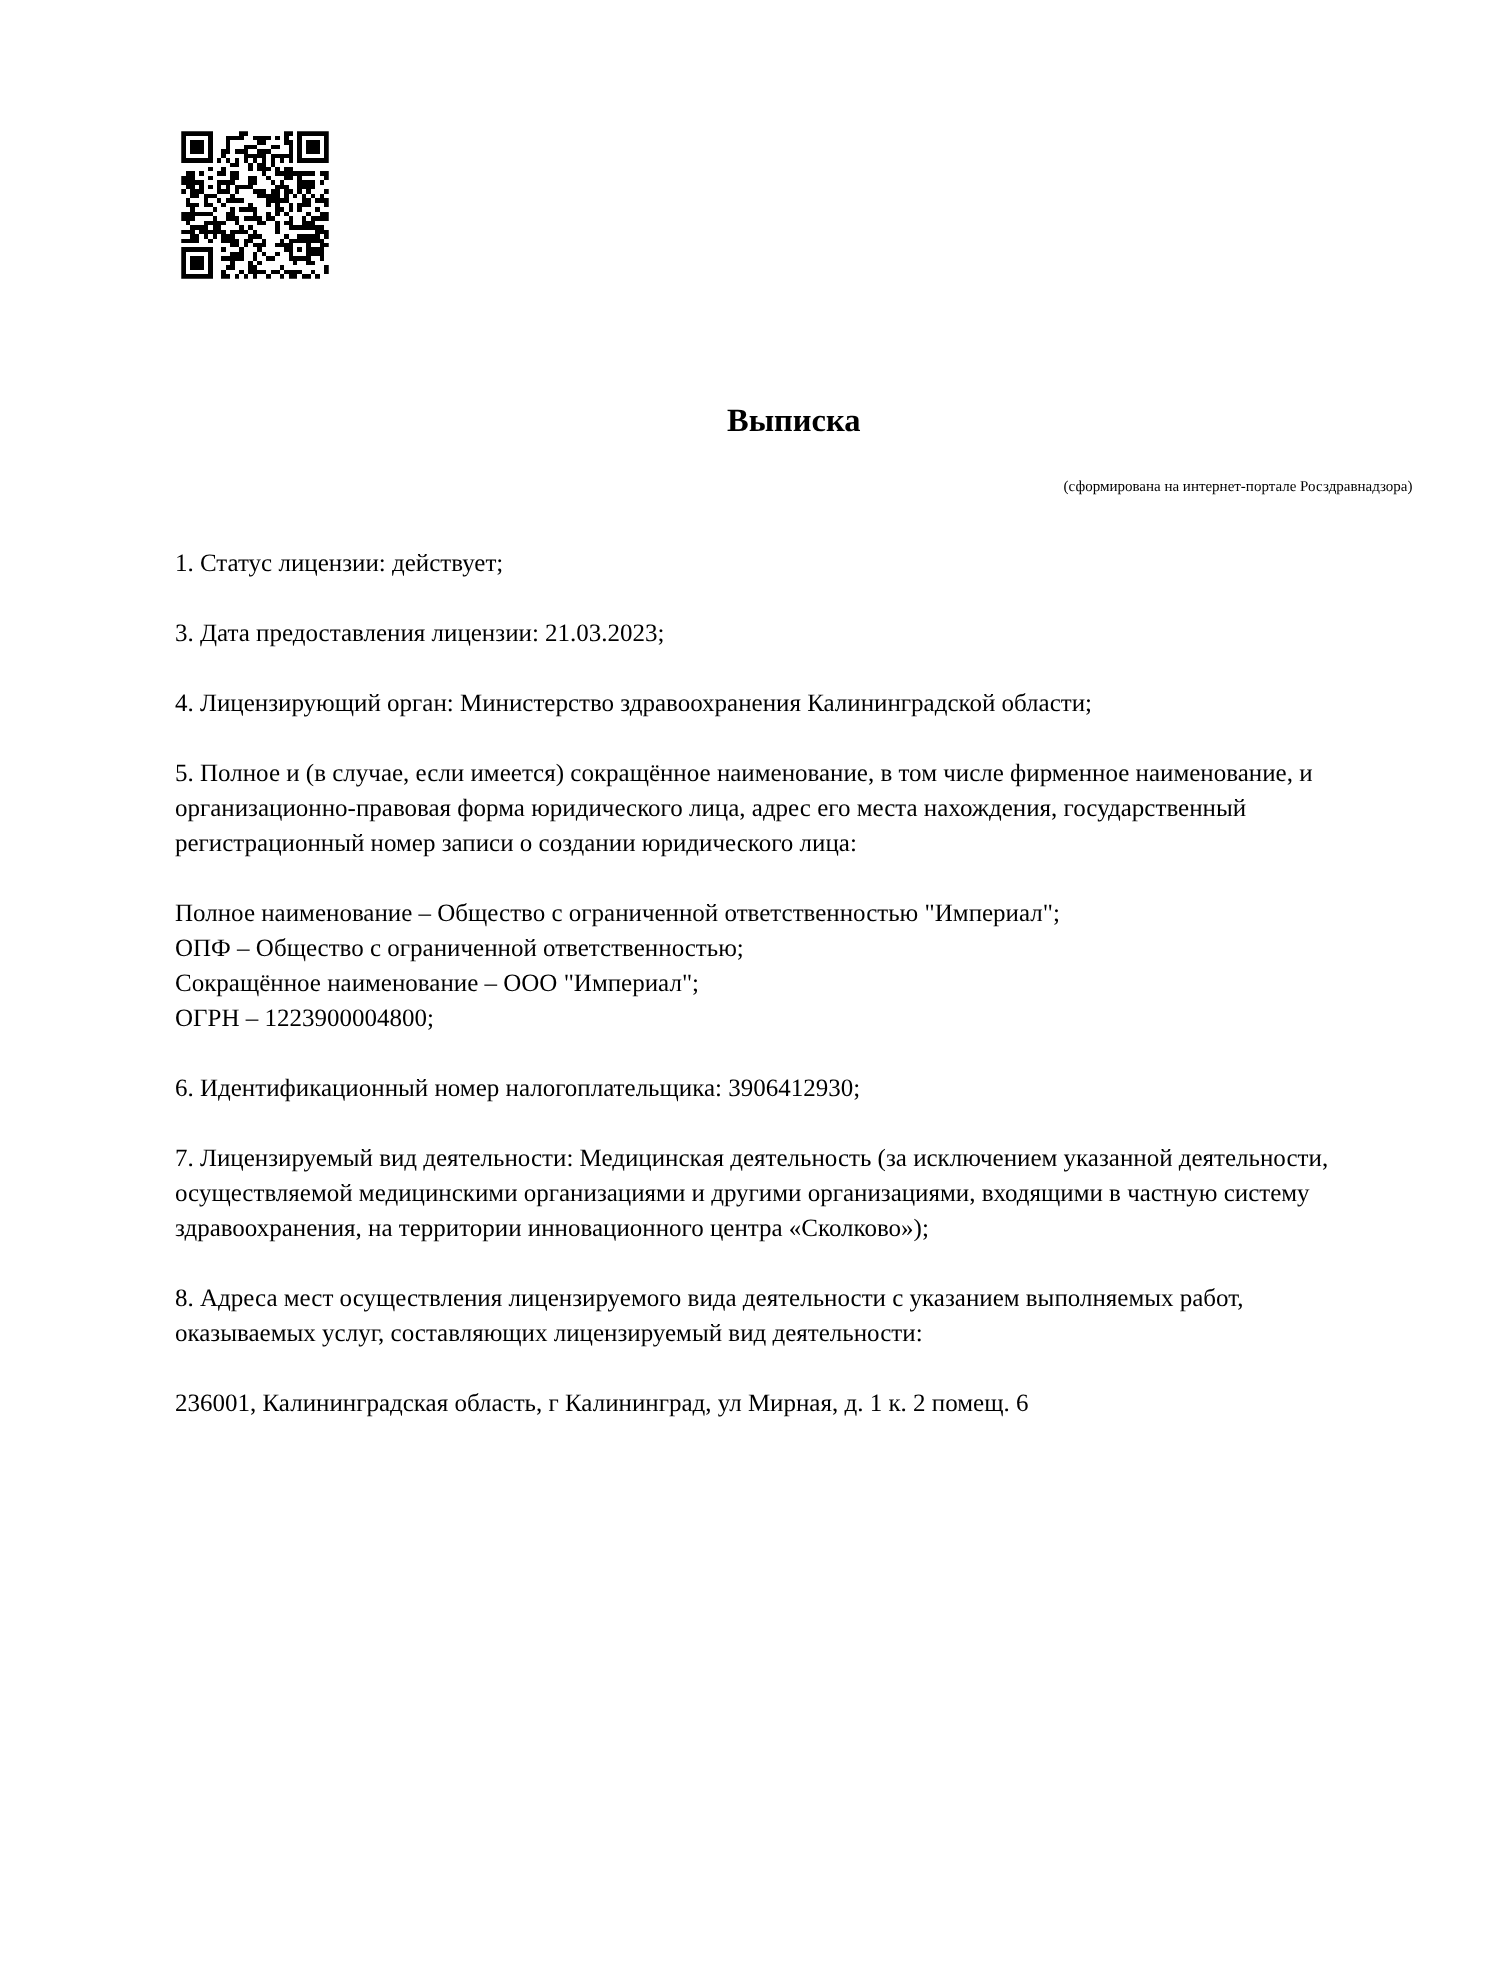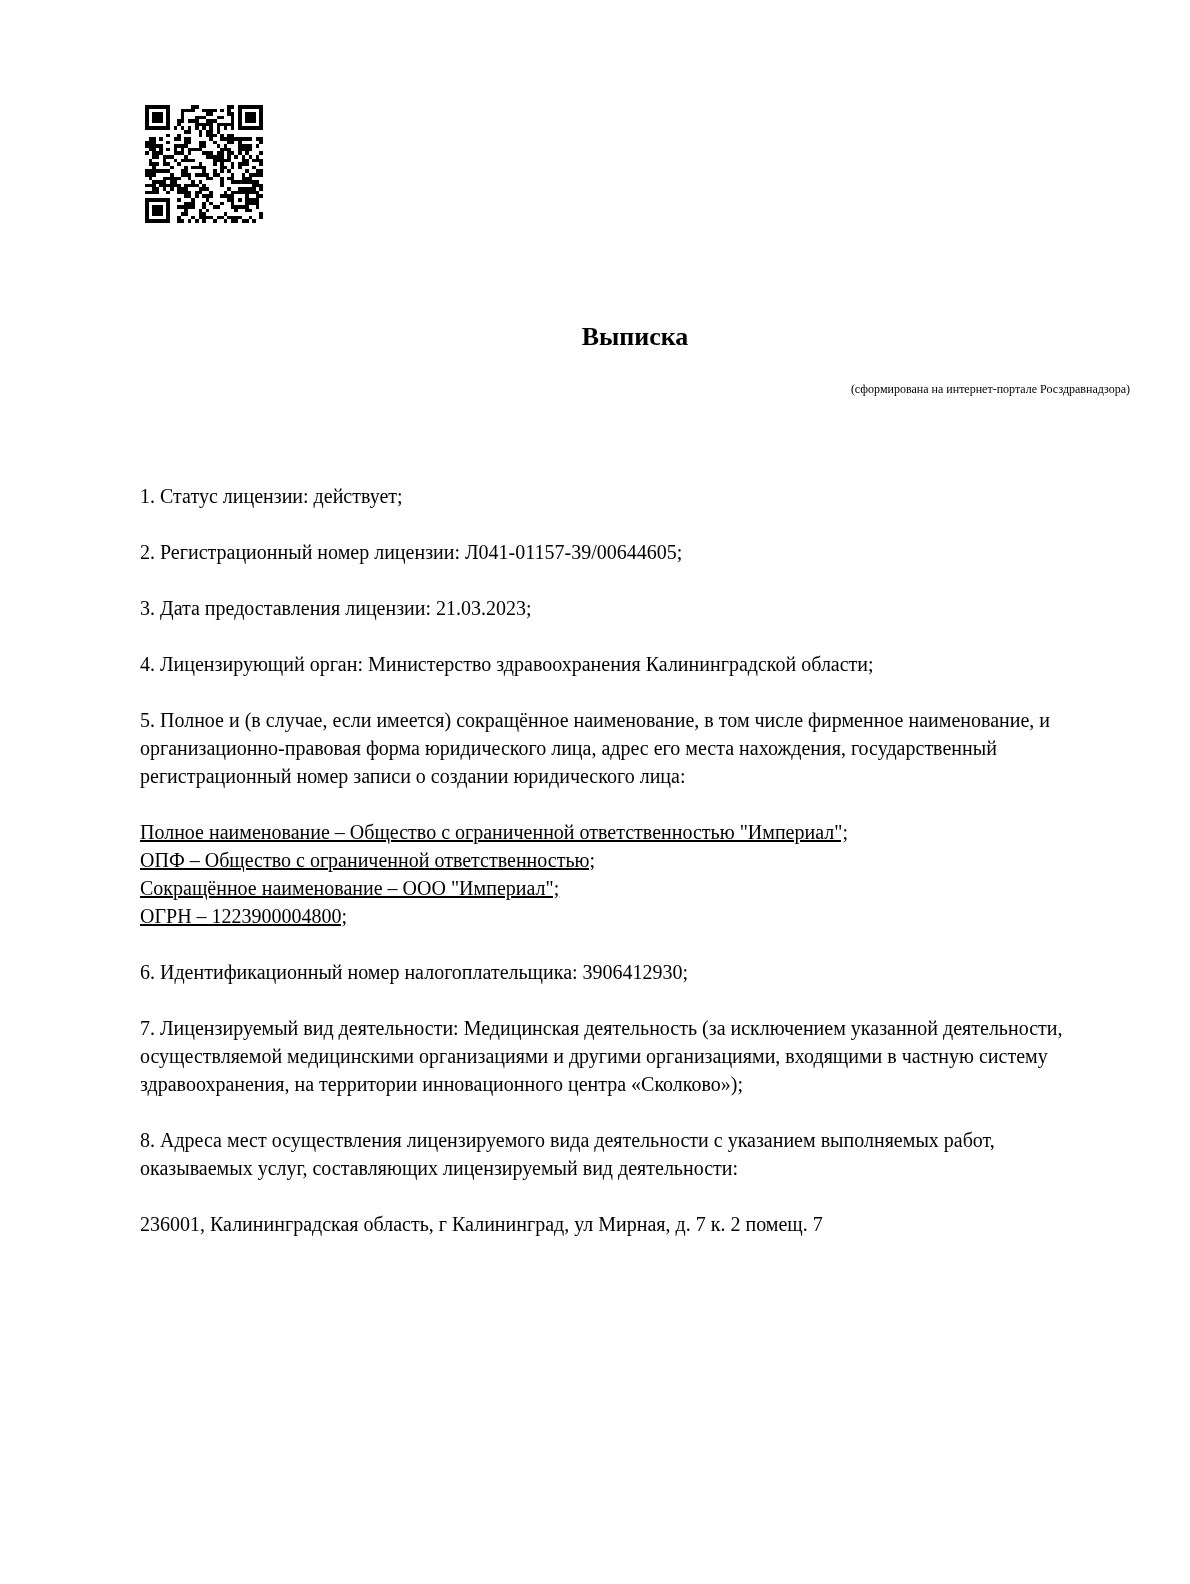--- a/index.html
+++ b/index.html
@@ -43,31 +43,30 @@
     font-size: 26px;
     line-height: 33px;
   }
   .formed-note {
     text-align: right;
     font-size: 12px;
     line-height: 24px;
     margin-top: 24px;
   }
   .doc-body {
-    margin-top: 81px;
+    margin-top: 36px;
     width: 952px;
     font-size: 20px;
     line-height: 28px;
   }
   .doc-body p {
     margin: 0 0 28px 0;
   }
   .doc-body .group {
     margin: 0 0 28px 0;
-    text-decoration: underline;
   }
   .doc-body .group p {
     margin: 0;
   }
   .doc-body p:last-child {
     margin-bottom: 0;
   }
 </style>
 </head>
 <body>
@@ -604,32 +603,31 @@
   <div class="content">
 
     <div class="title-block">
       <div>Выписка</div>
     </div>
 
     <div class="formed-note">(сформирована на интернет-портале Росздравнадзора)</div>
 
     <div class="doc-body">
       <p>1. Статус лицензии: действует;</p>
-      <p>2. Регистрационный номер лицензии: Л041-01157-39/00644605;</p>
       <p>3. Дата предоставления лицензии: 21.03.2023;</p>
       <p>4. Лицензирующий орган: Министерство здравоохранения Калининградской области;</p>
       <p>5. Полное и (в случае, если имеется) сокращённое наименование, в том числе фирменное наименование, и организационно-правовая форма юридического лица, адрес его места нахождения, государственный регистрационный номер записи о создании юридического лица:</p>
 
       <div class="group">
         <p>Полное наименование – Общество с ограниченной ответственностью "Империал";</p>
         <p>ОПФ – Общество с ограниченной ответственностью;</p>
         <p>Сокращённое наименование – ООО "Империал";</p>
         <p>ОГРН – 1223900004800;</p>
       </div>
 
       <p>6. Идентификационный номер налогоплательщика: 3906412930;</p>
       <p>7. Лицензируемый вид деятельности: Медицинская деятельность (за исключением указанной деятельности, осуществляемой медицинскими организациями и другими организациями, входящими в частную систему здравоохранения, на территории инновационного центра «Сколково»);</p>
       <p>8. Адреса мест осуществления лицензируемого вида деятельности с указанием выполняемых работ, оказываемых услуг, составляющих лицензируемый вид деятельности:</p>
-      <p>236001, Калининградская область, г Калининград, ул Мирная, д. 7 к. 2 помещ. 7</p>
+      <p>236001, Калининградская область, г Калининград, ул Мирная, д. 1 к. 2 помещ. 6</p>
     </div>
 
   </div>
 </div>
 
 </body></html>

